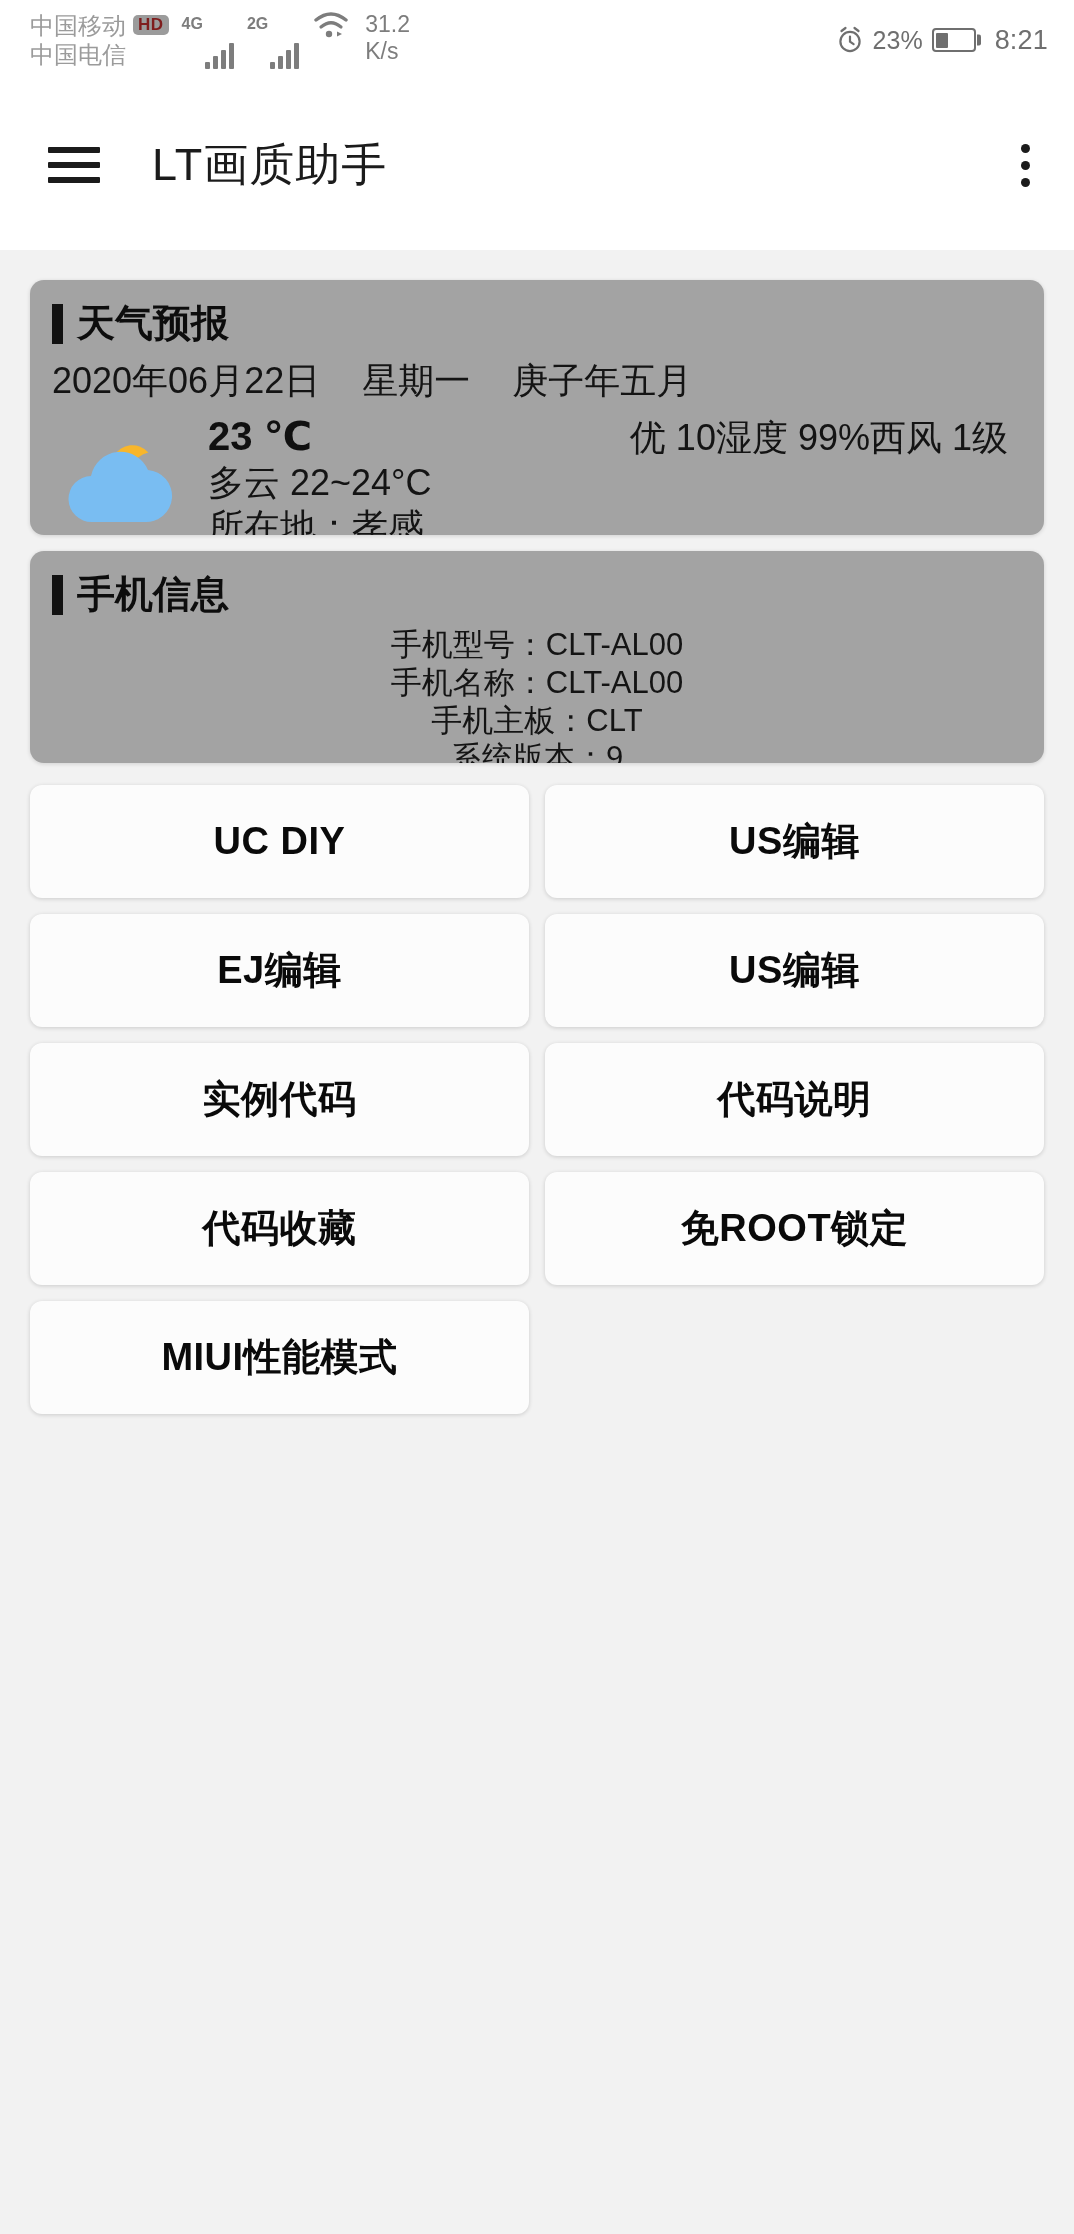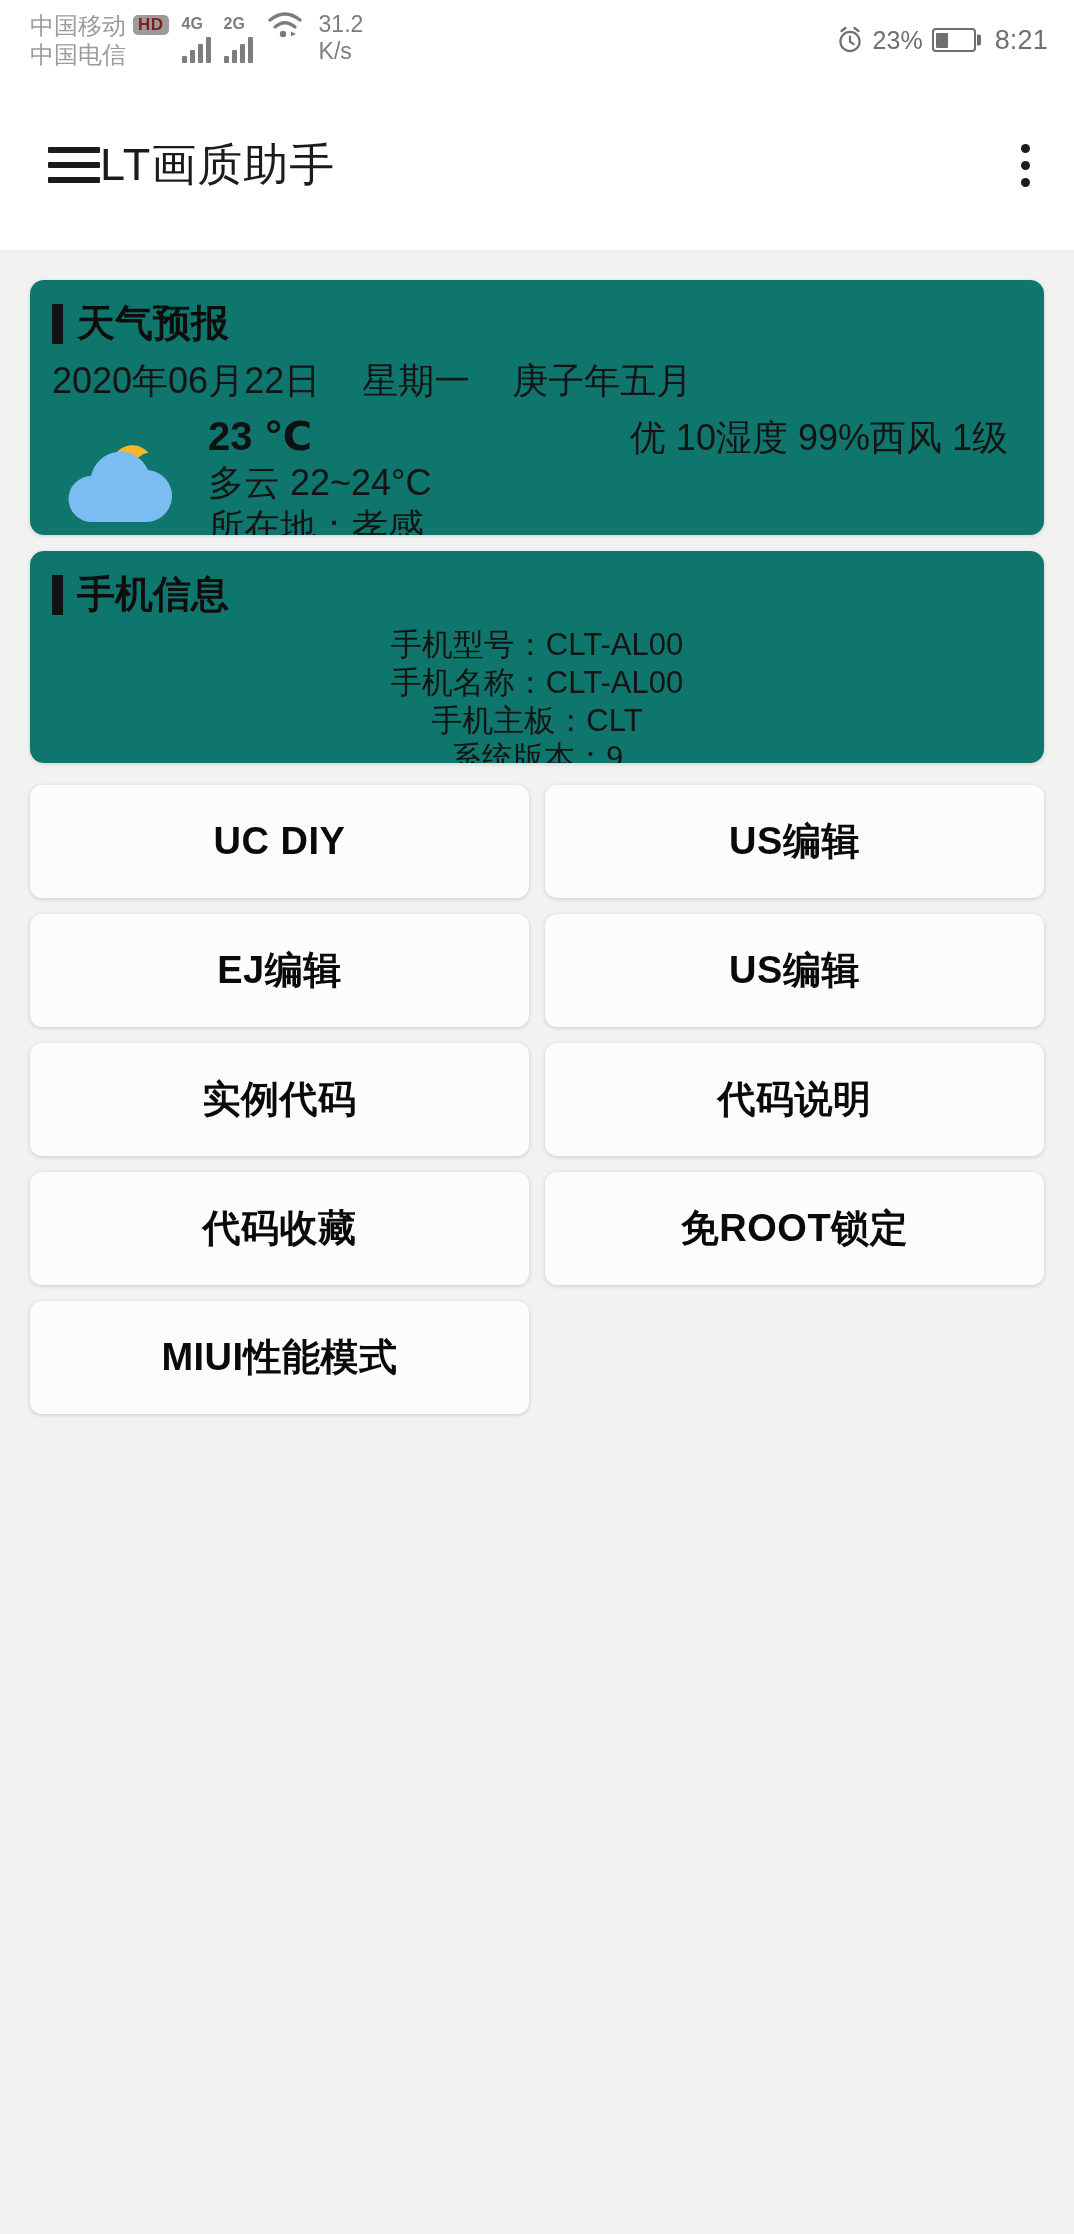--- a/index.html
+++ b/index.html
@@ -48,21 +48,20 @@
     font-weight: bold;
     padding: 1px 5px 2px 5px;
     letter-spacing: 0.5px;
     line-height: 1;
   }
   .net-group {
     display: flex;
     align-items: flex-end;
     gap: 2px;
     margin-left: 4px;
-    flex-direction: column;
   }
   .net-label {
     font-size: 16px;
     color: #7d7d7d;
     font-weight: bold;
     align-self: flex-start;
     margin-top: 4px;
   }
   .bars {
     display: flex;
@@ -119,35 +118,36 @@
     display: flex;
     align-items: center;
     padding: 0 36px 0 48px;
     position: relative;
   }
   .hamburger { width: 52px; height: 36px; display: flex; flex-direction: column; justify-content: space-between; cursor: pointer; }
   .hamburger span { display: block; height: 6px; background: #1b1b1b; border-radius: 1px; }
   .app-title {
     font-size: 45px;
     color: #1b1b1b;
+    margin-left: 52px;
     font-weight: 400;
     letter-spacing: 1px;
   }
   .overflow { margin-left: auto; display: flex; flex-direction: column; gap: 8px; align-items: center; padding: 8px; cursor: pointer; }
   .overflow span { width: 9px; height: 9px; border-radius: 50%; background: #1b1b1b; display: block; }
 
   
   .content {
     background: #f2f2f2;
     padding: 14px 0 0 0;
     height: calc(2234px - 250px);
   }
 
   .card {
-    background: #0f766e;
+    background: #a3a3a3;
     border-radius: 14px;
     margin: 16px 30px 0 30px;
     box-shadow: 0 1px 4px rgba(0,0,0,0.14);
     overflow: hidden;
     padding: 18px 22px 20px 22px;
   }
   .card-title {
     display: flex;
     align-items: center;
     gap: 14px;

